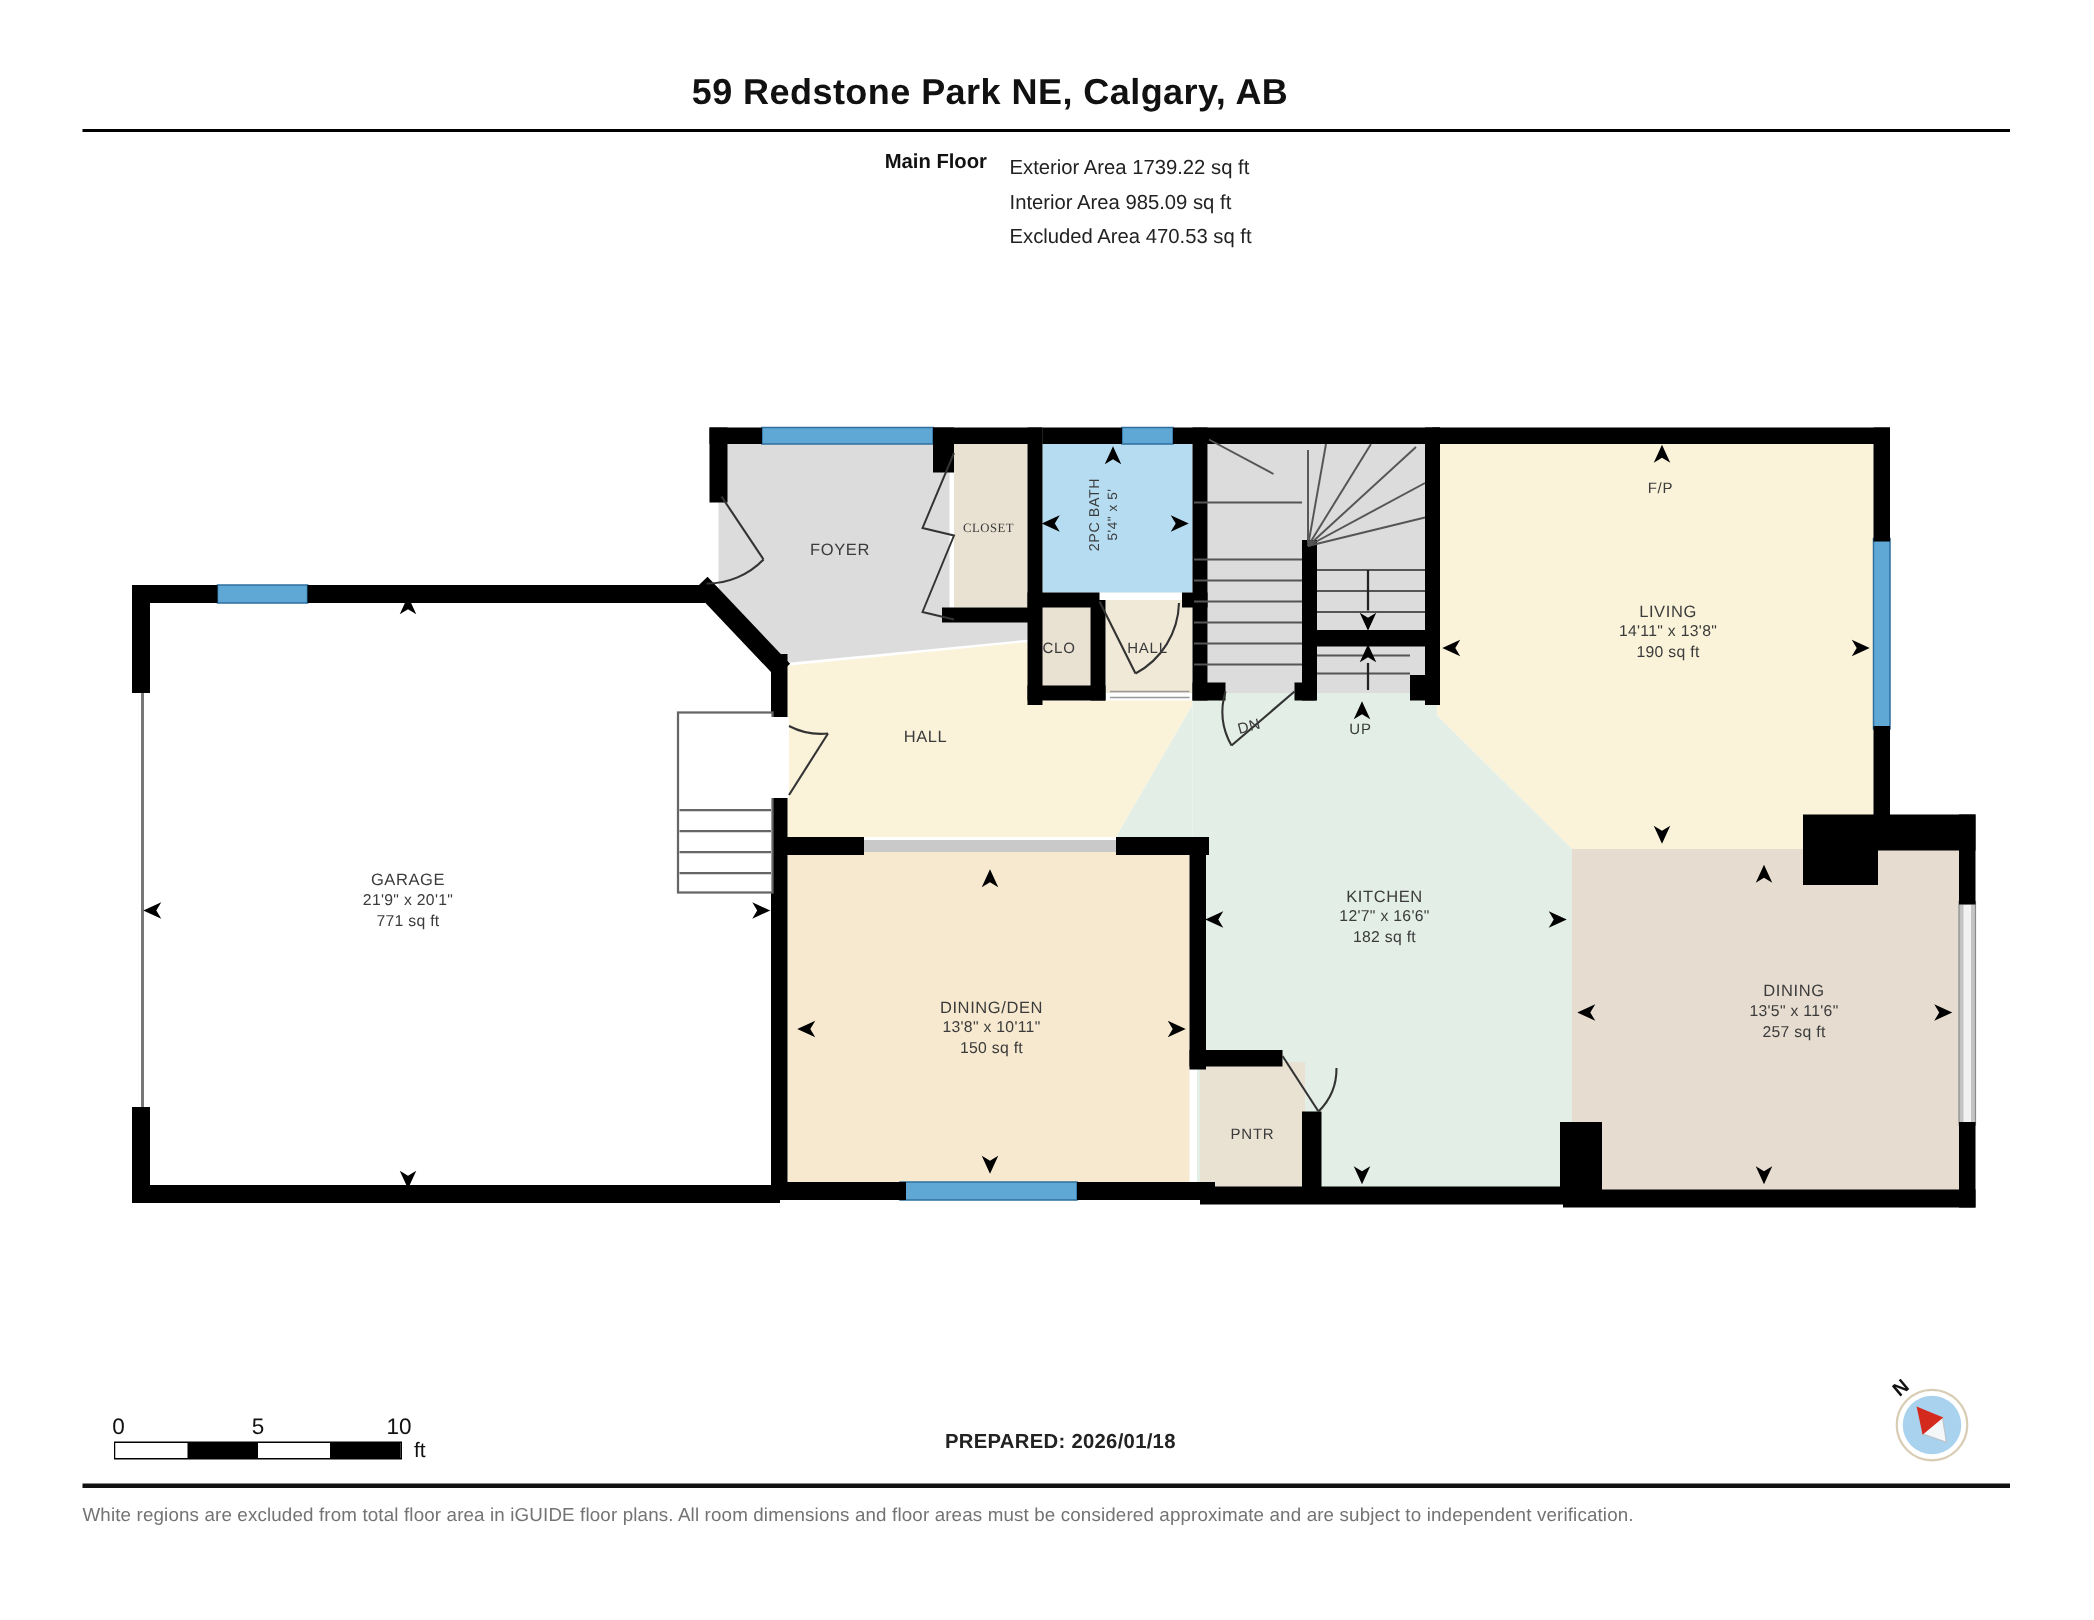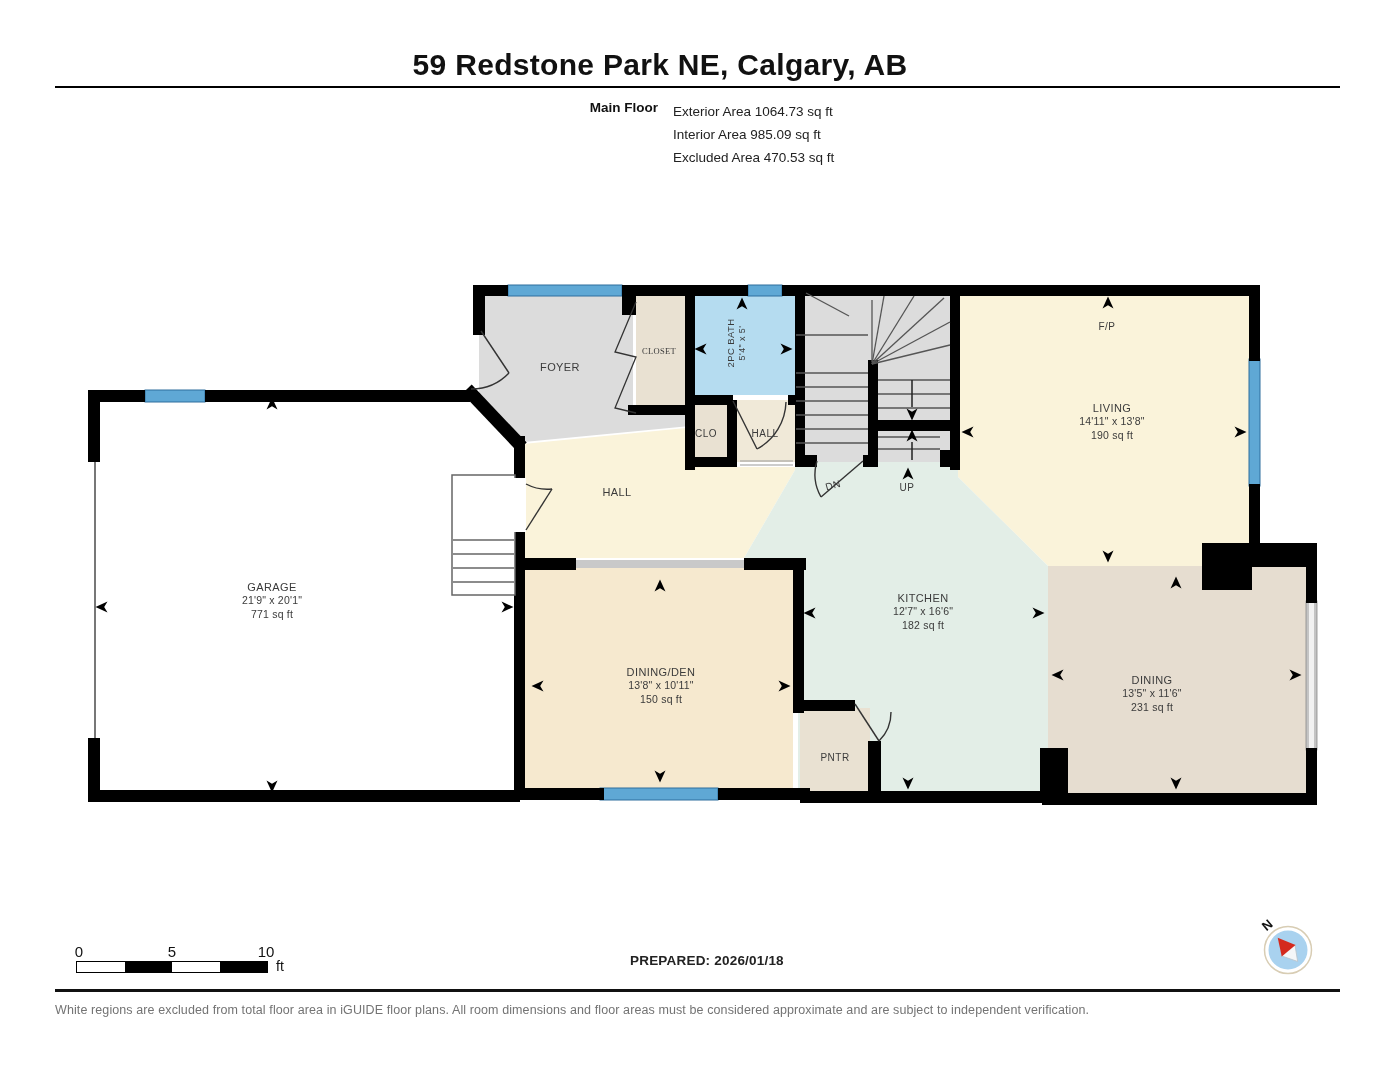--- a/index.html
+++ b/index.html
@@ -4,21 +4,21 @@
 <style>
   html,body{margin:0;padding:0;}
   body{
     width:1396px;height:1080px;background:#ffffff;
     font-family:"Liberation Sans", sans-serif;color:#222;
     position:relative;overflow:hidden;
   }
   .abs{position:absolute;}
   .title{
     left:0;top:48px;width:1320px;text-align:center;
-    font-size:30px;font-weight:bold;letter-spacing:.3px;color:#111;
+    font-size:24px;font-weight:bold;letter-spacing:.3px;color:#111;
   }
   .rule1{left:55px;top:86px;width:1285px;height:2px;background:#000;}
   .rule2{left:55px;top:989px;width:1285px;height:3px;background:#111;}
   .floor-label{left:498px;top:100px;width:160px;text-align:right;font-size:13.5px;font-weight:bold;color:#111;}
   .areas{left:673px;top:100px;font-size:13.5px;line-height:23px;color:#222;}
   .plan-svg{left:0;top:0;width:1396px;height:1080px;}
   
   .rlabel{
     position:absolute;transform:translate(-50%,-50%);
     text-align:center;color:#3b3b3b;font-size:11px;line-height:1.3;
@@ -38,21 +38,21 @@
   .prepared{left:630px;top:953px;font-size:13.5px;font-weight:600;letter-spacing:.2px;color:#222;}
   .disclaimer{left:55px;top:1003px;font-size:12.5px;color:#737373;letter-spacing:.1px;}
 </style>
 </head>
 <body>
 
 <div class="abs title">59 Redstone Park NE, Calgary, AB</div>
 <div class="abs rule1"></div>
 <div class="abs floor-label">Main Floor</div>
 <div class="abs areas">
-  <div>Exterior Area 1064.73 sq ft</div>
+  <div>Exterior Area 1739.22 sq ft</div>
   <div>Interior Area 985.09 sq ft</div>
   <div>Excluded Area 470.53 sq ft</div>
 </div>
 
 <svg class="abs plan-svg" viewBox="0 0 1396 1080">
 
   <g>
     <rect x="93" y="396" width="427" height="399" fill="#ffffff"></rect>
     <polygon points="479,296 633,296 633,410 690,410 690,426 524,442 479,394" fill="#dcdcdc"></polygon>
     <rect x="636" y="296" width="49" height="109" fill="#e9e1d2"></rect>
@@ -268,24 +268,24 @@
   <div class="area">150 sq ft</div>
 </div>
 <div class="rlabel" style="left:923px;top:612px;">
   <div>KITCHEN</div>
   <div class="dims">12'7" x 16'6"</div>
   <div class="area">182 sq ft</div>
 </div>
 <div class="rlabel sm" style="left:835px;top:757px;">
   <div>PNTR</div>
 </div>
-<div class="rlabel" style="left:1152px;top:675px;margin-top:19px;">
+<div class="rlabel" style="left:1196px;top:675px;">
   <div>DINING</div>
   <div class="dims">13'5" x 11'6"</div>
-  <div class="area">231 sq ft</div>
+  <div class="area">257 sq ft</div>
 </div>
 
 <div>
   <div class="tick" style="left:79px;top:943px;">0</div>
   <div class="tick" style="left:172px;top:943px;">5</div>
   <div class="tick" style="left:266px;top:943px;">10</div>
   <div class="abs sbar">
     <span class="seg-w"></span>
       <span class="seg-b"></span>
       <span class="seg-w"></span>

